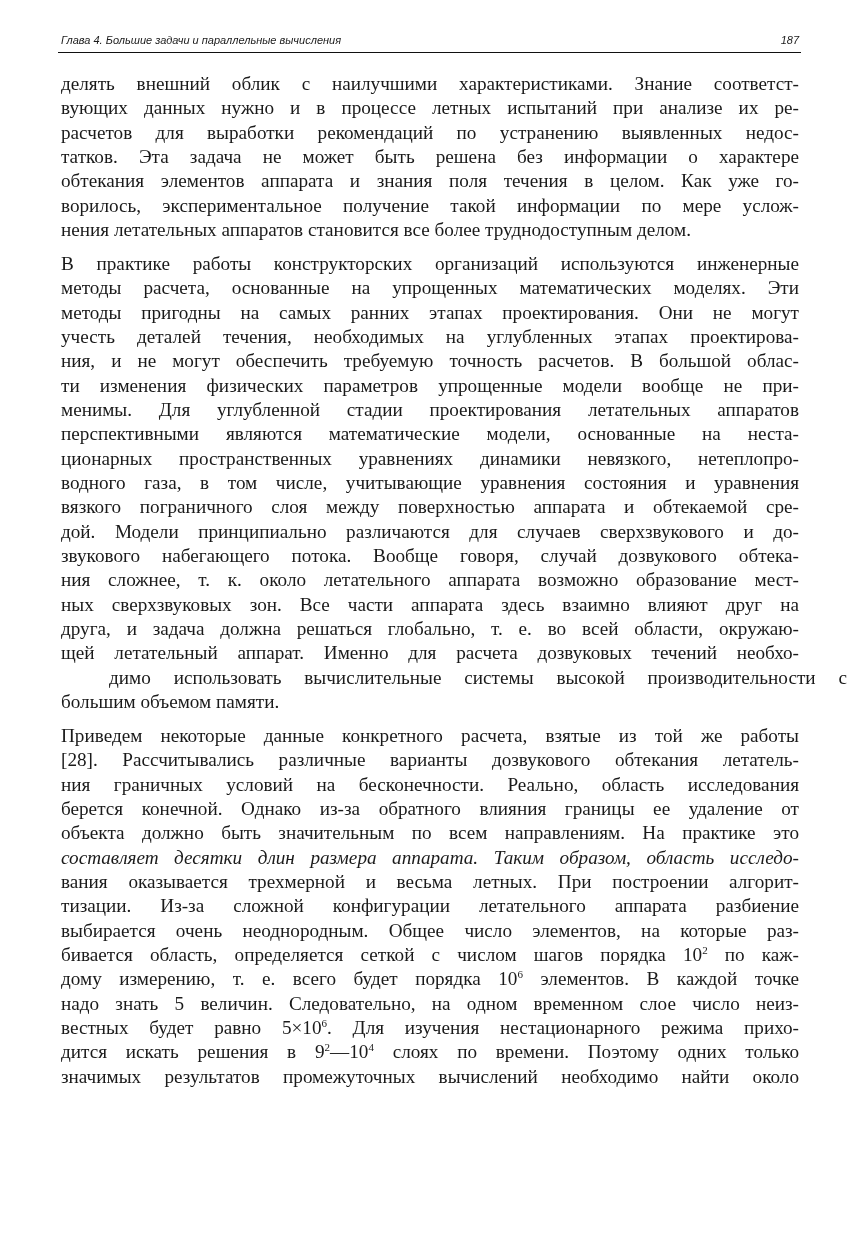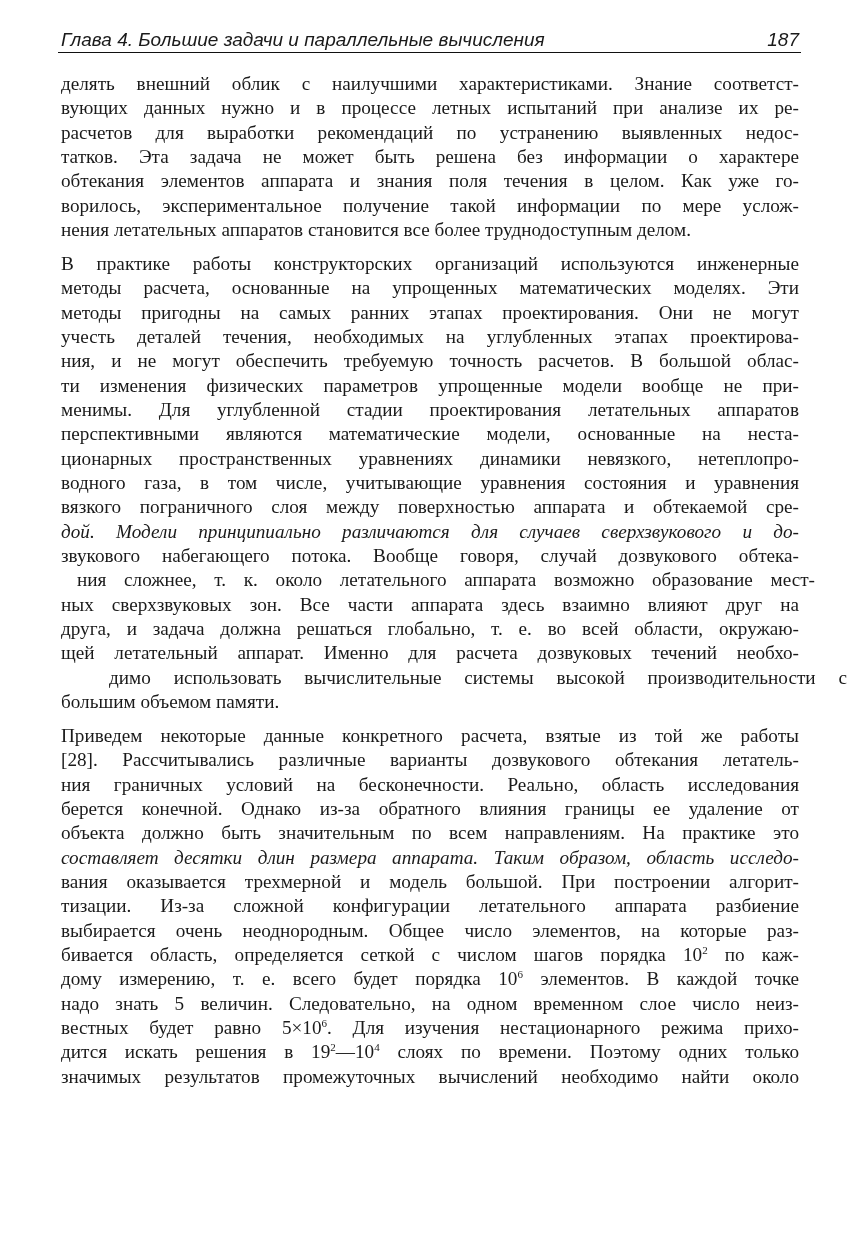--- a/index.html
+++ b/index.html
@@ -2,21 +2,21 @@
 <html><head>
   <meta charset="utf-8">
   <style>
     html, body { margin: 0; padding: 0; background: #ffffff; }
     body { width: 867px; height: 1233px; position: relative; overflow: hidden; color: #1a1a1a; }
     .page { position: absolute; left: 0; top: 0; width: 867px; height: 1233px; }
     .running-header {
       position: absolute; left: 58px; top: 30px; width: 743px; height: 22px;
       border-bottom: 1px solid #111;
       font-family: "Liberation Sans", sans-serif; font-style: italic;
-      font-size: 19px; line-height: 20px;
+      font-size: 11px; line-height: 20px;
     }
     .running-header .chapter { position: absolute; left: 3px; top: 0; }
     .running-header .page-no { position: absolute; right: 2px; top: 0; }
     .body-text {
       position: absolute; left: 61px; top: 72px; width: 738px;
       font-family: "Liberation Serif", serif; font-size: 19.2px;
     }
     .para { margin: 0 0 9.5px 0; }
     .line {
       display: block; height: 24.35px; line-height: 24.35px;
@@ -55,42 +55,42 @@
       <span class="line"><span class="inner" style="width: 100%;">методы расчета, основанные на упрощенных математических моделях. Эти</span></span>
       <span class="line"><span class="inner" style="width: 100%;">методы пригодны на самых ранних этапах проектирования. Они не могут</span></span>
       <span class="line"><span class="inner" style="width: 100%;">учесть деталей течения, необходимых на углубленных этапах проектирова-</span></span>
       <span class="line"><span class="inner" style="width: 100%;">ния, и не могут обеспечить требуемую точность расчетов. В большой облас-</span></span>
       <span class="line"><span class="inner" style="width: 100%;">ти изменения физических параметров упрощенные модели вообще не при-</span></span>
       <span class="line"><span class="inner" style="width: 100%;">менимы. Для углубленной стадии проектирования летательных аппаратов</span></span>
       <span class="line"><span class="inner" style="width: 100%;">перспективными являются математические модели, основанные на неста-</span></span>
       <span class="line"><span class="inner" style="width: 100%;">ционарных пространственных уравнениях динамики невязкого, нетеплопро-</span></span>
       <span class="line"><span class="inner" style="width: 100%;">водного газа, в том числе, учитывающие уравнения состояния и уравнения</span></span>
       <span class="line"><span class="inner" style="width: 100%;">вязкого пограничного слоя между поверхностью аппарата и обтекаемой сре-</span></span>
-      <span class="line"><span class="inner" style="width: 100%; font-style: italic;">дой. Модели принципиально различаются для случаев сверхзвукового и до-</span></span>
+      <span class="line"><span class="inner" style="width: 100%;">дой. Модели принципиально различаются для случаев сверхзвукового и до-</span></span>
       <span class="line"><span class="inner" style="width: 100%;">звукового набегающего потока. Вообще говоря, случай дозвукового обтека-</span></span>
-      <span class="line"><span class="inner" style="width: 100%; margin-left: 16px;">ния сложнее, т. к. около летательного аппарата возможно образование мест-</span></span>
+      <span class="line"><span class="inner" style="width: 100%;">ния сложнее, т. к. около летательного аппарата возможно образование мест-</span></span>
       <span class="line"><span class="inner" style="width: 100%;">ных сверхзвуковых зон. Все части аппарата здесь взаимно влияют друг на</span></span>
       <span class="line"><span class="inner" style="width: 100%;">друга, и задача должна решаться глобально, т. е. во всей области, окружаю-</span></span>
       <span class="line"><span class="inner" style="width: 100%;">щей летательный аппарат. Именно для расчета дозвуковых течений необхо-</span></span>
       <span class="line"><span class="inner" style="width: 100%; margin-left: 48px;">димо использовать вычислительные системы высокой производительности с</span></span>
       <span class="line last"><span class="inner" style="width: 100%;">большим объемом памяти.</span></span>
     </div>
 
     <div class="para">
       <span class="line"><span class="inner" style="width: 100%;">Приведем некоторые данные конкретного расчета, взятые из той же работы</span></span>
       <span class="line"><span class="inner" style="width: 100%;">[28]. Рассчитывались различные варианты дозвукового обтекания летатель-</span></span>
       <span class="line"><span class="inner" style="width: 100%;">ния граничных условий на бесконечности. Реально, область исследования</span></span>
       <span class="line"><span class="inner" style="width: 100%;">берется конечной. Однако из-за обратного влияния границы ее удаление от</span></span>
       <span class="line"><span class="inner" style="width: 100%;">объекта должно быть значительным по всем направлениям. На практике это</span></span>
       <span class="line"><span class="inner" style="width: 100%; font-style: italic;">составляет десятки длин размера аппарата. Таким образом, область исследо-</span></span>
-      <span class="line"><span class="inner" style="width: 100%;">вания оказывается трехмерной и модель большой. При построении алгорит-</span></span>
+      <span class="line"><span class="inner" style="width: 100%;">вания оказывается трехмерной и весьма летных. При построении алгорит-</span></span>
       <span class="line"><span class="inner" style="width: 100%;">тизации. Из-за сложной конфигурации летательного аппарата разбиение</span></span>
       <span class="line"><span class="inner" style="width: 100%;">выбирается очень неоднородным. Общее число элементов, на которые раз-</span></span>
       <span class="line"><span class="inner" style="width: 100%;"><span>бивается область, определяется сеткой с числом шагов порядка 10</span><sup>2</sup><span> по каж-</span></span></span>
       <span class="line"><span class="inner" style="width: 100%;"><span>дому измерению, т. е. всего будет порядка 10</span><sup>6</sup><span> элементов. В каждой точке</span></span></span>
       <span class="line"><span class="inner" style="width: 100%;">надо знать 5 величин. Следовательно, на одном временном слое число неиз-</span></span>
       <span class="line"><span class="inner" style="width: 100%;"><span>вестных будет равно 5×10</span><sup>6</sup><span>. Для изучения нестационарного режима прихо-</span></span></span>
-      <span class="line"><span class="inner" style="width: 100%;"><span>дится искать решения в 19</span><sup>2</sup><span>—10</span><sup>4</sup><span> слоях по времени. Поэтому одних только</span></span></span>
+      <span class="line"><span class="inner" style="width: 100%;"><span>дится искать решения в 9</span><sup>2</sup><span>—10</span><sup>4</sup><span> слоях по времени. Поэтому одних только</span></span></span>
       <span class="line"><span class="inner" style="width: 100%;">значимых результатов промежуточных вычислений необходимо найти около</span></span>
     </div>
 
   </div>
 </div>
 
 </body></html>

